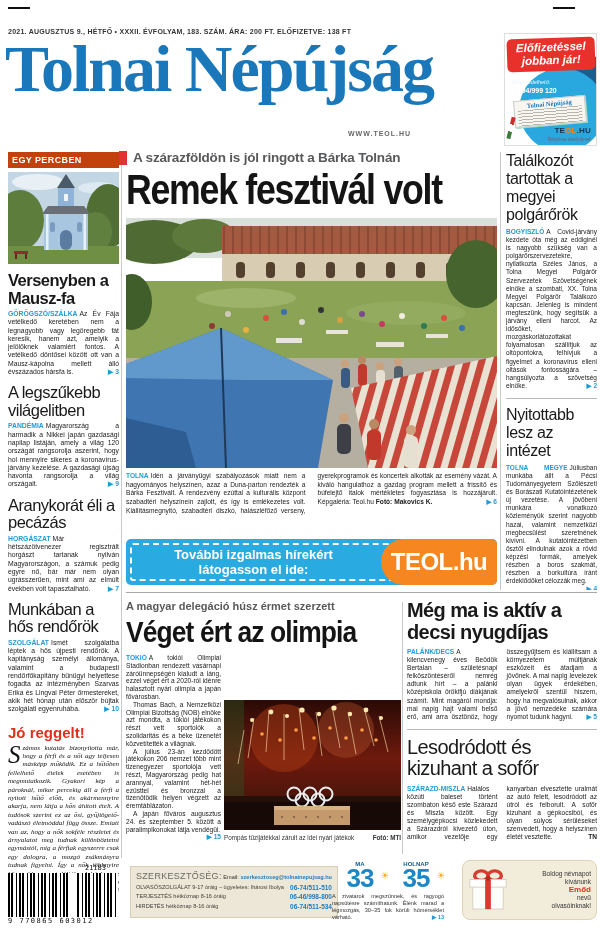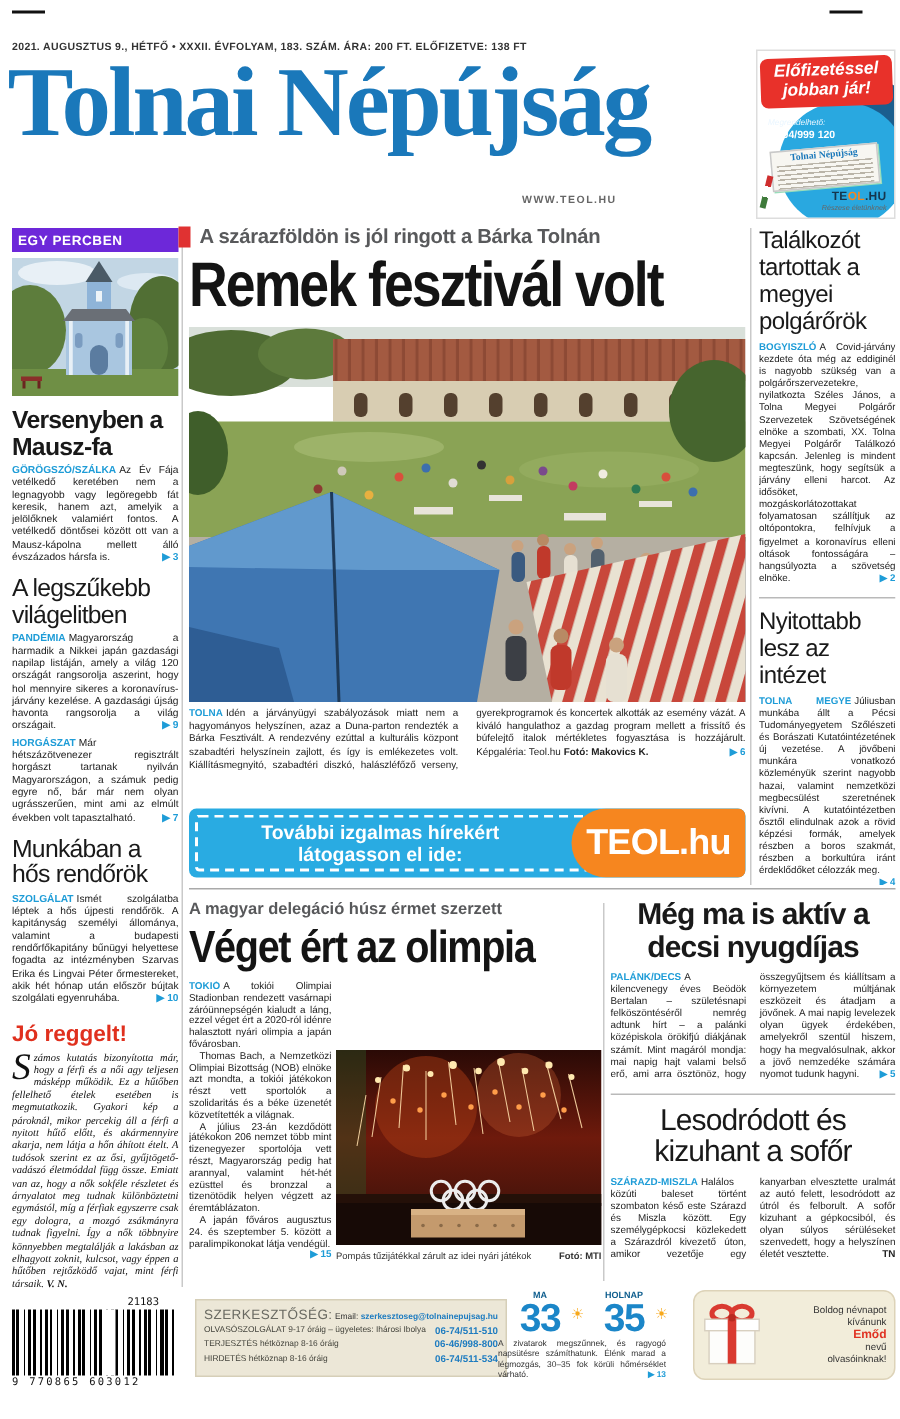--- a/index.html
+++ b/index.html
@@ -26,21 +26,21 @@
   .ad-brand { position:absolute; right:5px; bottom:10px; font-size:8px; font-weight:bold; color:#15354d; letter-spacing:.2px; }
   .ad-brand .ol { color:#f6861f; }
   .ad-slogan { position:absolute; right:5px; bottom:3px; font-size:4.8px; font-style:italic; color:#666; }
 
   
   .vr { position:absolute; width:1px; background:#c9c9c9; }
   .hr-main { position:absolute; left:126px; top:592px; width:471px; height:1px; background:#a9a9a9; }
 
   
   .left-col { position:absolute; left:8px; top:152px; width:111px; }
-  .section-header { background:#6d28d9; color:#fff; font-weight:bold; font-size:9px; letter-spacing:.4px; padding:3px 0 3px 4px; }
+  .section-header { background:#c2410c; color:#fff; font-weight:bold; font-size:9px; letter-spacing:.4px; padding:3px 0 3px 4px; }
   .church { display:block; width:111px; height:92px; margin-top:4px; }
   .lh { font-size:16.5px; line-height:17.5px; letter-spacing:-.5px; margin-top:8px; color:#191919; }
   .lh.bold { font-weight:bold; }
   .body-sm { font-size:6.8px; line-height:8.3px; text-align:justify; color:#222; margin-top:3px; }
   .lead { color:#1e9cd7; font-weight:bold; margin-right:2px; }
   .pref { color:#1e9cd7; font-weight:bold; float:right; margin-left:3px; }
   .greeting-title { color:#e0301e; font-weight:bold; font-size:15px; margin-top:10px; }
   .greeting-body { font-family:"Liberation Serif",serif; font-style:italic; font-size:7px; line-height:8.4px; text-align:justify; margin-top:3px; color:#111; height:166px; overflow:hidden; }
   .dropcap { float:left; font-size:25px; line-height:21px; padding-right:2px; }
   .sig { font-weight:bold; }
@@ -77,21 +77,21 @@
   .oly { position:absolute; left:126px; top:600px; width:275px; height:258px; }
   .oly-kicker { font-size:11px; font-weight:bold; color:#58595b; }
   .oly-headline { font-size:30px; font-weight:800; color:#141414; letter-spacing:-1px; line-height:1; margin-top:5px; white-space:nowrap; transform:scaleX(.88); transform-origin:left; }
   .oly-body { margin-top:7px; width:95px; font-size:6.6px; line-height:7.8px; text-align:justify; color:#222; height:200px; overflow:hidden; }
   .oly-body p + p { text-indent:7px; }
   .oly-photo { position:absolute; left:98px; top:100px; width:177px; height:130px; }
   .oly-caption { position:absolute; left:98px; top:234px; width:177px; display:flex; justify-content:space-between; font-size:6.3px; color:#333; }
 
   
   .rb { position:absolute; left:407px; top:600px; width:190px; height:258px; overflow:hidden; }
-  .rbh { font-size:20px; line-height:21.5px; letter-spacing:-.6px; color:#191919;text-align:center; }
+  .rbh { font-size:20px; line-height:21.5px; letter-spacing:-.6px; color:#191919; }
   .rbh.bold { font-weight:bold; }
   .rb-body { column-count:2; column-gap:9px; font-size:6.6px; line-height:8.1px; text-align:justify; margin-top:5px; color:#222; }
   .rb-rule { height:1px; background:#b9b9b9; margin:8px 0 7px; }
   .sig-right { float:right; font-weight:bold; }
 
   
   .editorial { position:absolute; left:130px; top:866px; width:208px; height:52px; background:#ece7d7; border:1px solid #d6cfb8; padding:4px 5px 0; }
   .ed-head { display:flex; justify-content:space-between; align-items:baseline; }
   .ed-title { font-size:9px; color:#6a6a62; letter-spacing:.3px; }
   .ed-email { font-size:5.6px; color:#333; }
@@ -173,20 +173,21 @@
       <rect x="7" y="82" width="2" height="5" fill="#6a241f"></rect>
       <rect x="17" y="82" width="2" height="5" fill="#6a241f"></rect>
     </svg>
 
     <div class="lh bold">Versenyben a Mausz-fa</div>
     <p class="body-sm"><span class="lead">GÖRÖGSZÓ/SZÁLKA</span><span>Az Év Fája vetélkedő keretében nem a legnagyobb vagy legöregebb fát keresik, hanem azt, amelyik a jelölőknek valamiért fontos. A vetélkedő döntősei között ott van a Mausz-kápolna mellett álló évszázados hársfa is.</span><span class="pref">▶ 3</span></p>
 
     <div class="lh">A legszűkebb világelitben</div>
     <p class="body-sm"><span class="lead">PANDÉMIA</span><span>Magyarország a harmadik a Nikkei japán gazdasági napilap listáján, amely a világ 120 országát rangsorolja aszerint, hogy hol mennyire sikeres a koronavírus-járvány kezelése. A gazdasági újság havonta rangsorolja a világ országait.</span><span class="pref">▶ 9</span></p>
 
+    <div class="lh">Aranykorát éli a pecázás</div>
     <p class="body-sm"><span class="lead">HORGÁSZAT</span><span>Már hétszázötvenezer regisztrált horgászt tartanak nyilván Magyarországon, a számuk pedig egyre nő, bár már nem olyan ugrásszerűen, mint ami az elmúlt években volt tapasztalható.</span><span class="pref">▶ 7</span></p>
 
     <div class="lh">Munkában a hős rendőrök</div>
     <p class="body-sm"><span class="lead">SZOLGÁLAT</span><span>Ismét szolgálatba léptek a hős újpesti rendőrök. A kapitányság személyi állománya, valamint a budapesti rendőrfőkapitány bűnügyi helyettese fogadta az intézményben Szarvas Erika és Lingvai Péter őrmestereket, akik hét hónap után először bújtak szolgálati egyenruhába.</span><span class="pref">▶ 10</span></p>
 
     <div class="greeting-title">Jó reggelt!</div>
     <p class="greeting-body"><span class="dropcap">S</span><span>zámos kutatás bizonyította már, hogy a férfi és a női agy teljesen másképp működik. Ez a hűtőben fellelhető ételek esetében is megmutatkozik. Gyakori kép a pároknál, mikor percekig áll a férfi a nyitott hűtő előtt, és akármennyire akarja, nem látja a hőn áhított ételt. A tudósok szerint ez az ősi, gyűjtögető-vadászó életmóddal függ össze. Emiatt van az, hogy a nők sokféle részletet és árnyalatot meg tudnak különböztetni egymástól, míg a férfiak egyszerre csak egy dologra, a mozgó zsákmányra tudnak figyelni. Így a nők többnyire könnyebben megtalálják a lakásban az elhagyott zoknit, kulcsot, vagy éppen a hűtőben rejtőzködő vajat, mint férfi társaik.</span> <span class="sig">V. N.</span></p>
   </div>
 
   <div class="barcode">

